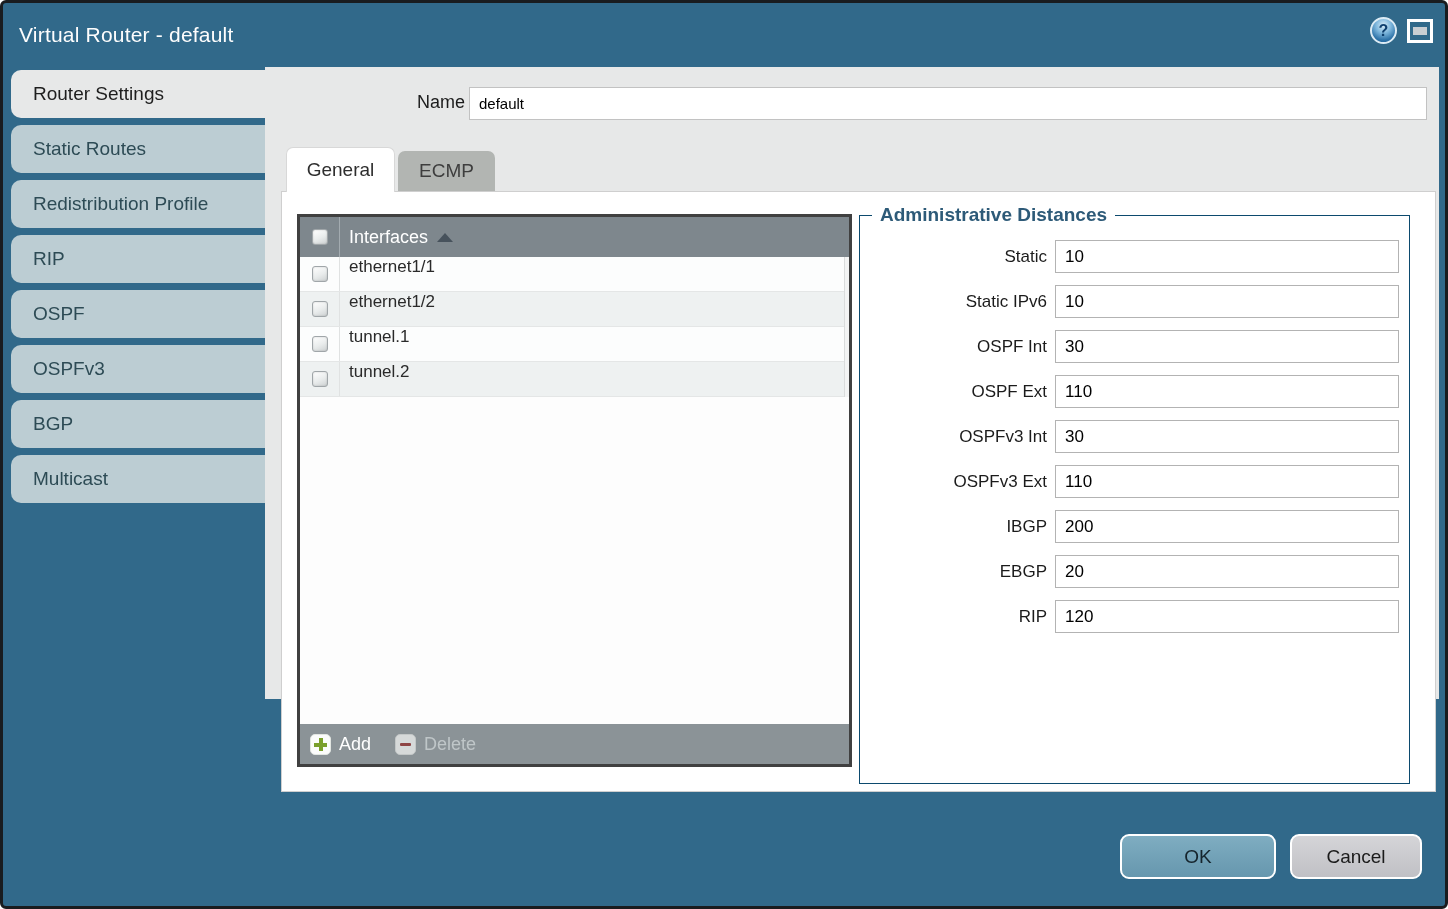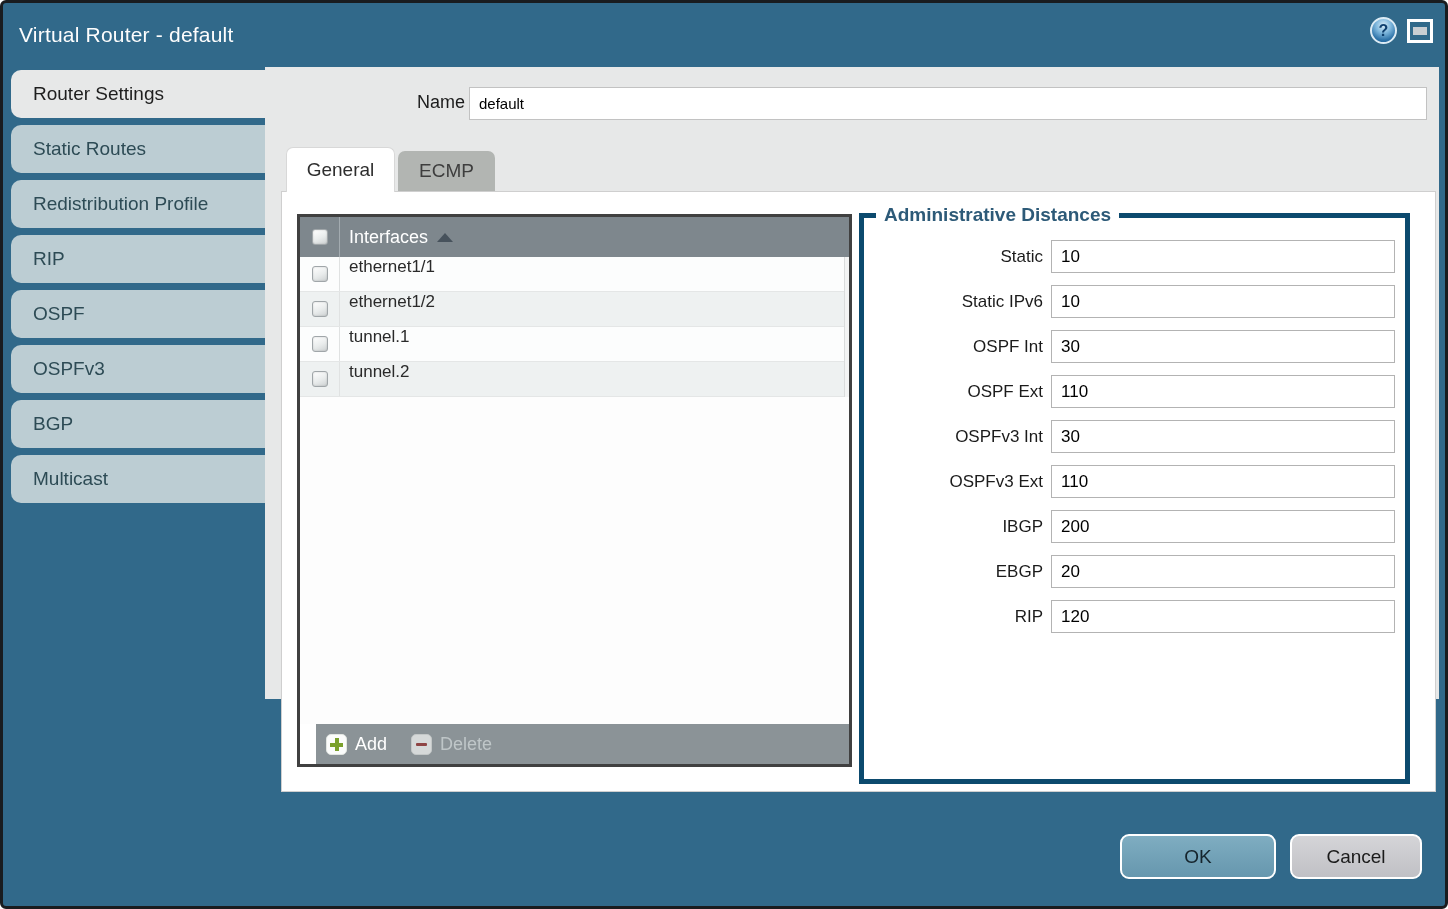--- a/index.html
+++ b/index.html
@@ -84,36 +84,36 @@
     box-shadow: inset 0 0 2px rgba(0,0,0,0.18);
     cursor: pointer;
   }
   .tbl-rows { position: absolute; left: 0; right: 0; top: 40px; bottom: 40px; background: #fdfdfd; }
   .tbl-row { height: 35px; display: flex; align-items: flex-start; border-bottom: 1px solid #e4e6e6; background: #fcfdfd; }
   .tbl-row:nth-child(even) { background: #eef1f1; }
   .tbl-row .cb-col { border-right: 1px solid #e0e2e2; }
   .tbl-row .row-label { font-size: 17px; color: #2a2a2a; margin-left: 9px; }
   .scroll-strip { position: absolute; right: 0; top: 0; width: 5px; height: 140px; background: #f3f4f4; border-left: 1px solid #dadcdc; }
 
-  .tbl-footer { position: absolute; left: 16px; right: 0; bottom: 0; height: 40px; background: #8b9397; display: flex; align-items: center; padding-left: 10px; gap: 24px; }
+  .tbl-footer { position: absolute; left: 0; right: 0; bottom: 0; height: 40px; background: #8b9397; display: flex; align-items: center; padding-left: 10px; gap: 24px; }
   .tool-btn { display: flex; align-items: center; gap: 8px; cursor: pointer; }
   .tool-btn .label { font-size: 18px; color: #ffffff; }
   .tool-btn.disabled { cursor: default; align-items: center; }
   .tool-btn.disabled .label { color: #bfc6c8; }
   .icon-box { width: 21px; height: 21px; border-radius: 5px; position: relative; flex: none; }
   .add-plus-icon { background: #fbfcfb; border: 1px solid #e2e6e2; }
   .add-plus-icon::before { content: ""; position: absolute; left: 3px; top: 8px; width: 13px; height: 4px; background: #7aa02c; }
   .add-plus-icon::after  { content: ""; position: absolute; left: 7.5px; top: 3.5px; width: 4px; height: 13px; background: #7aa02c; }
   .delete-minus-icon { background: #d6d9d9; border: 1px solid #c3c7c7; }
   .delete-minus-icon::before { content: ""; position: absolute; left: 4px; top: 8px; width: 11px; height: 3.5px; background: #8e4444; border-radius: 1px; }
 
   
   .ad-fieldset {
     position: absolute; left: 577px; top: 12px; width: 551px; height: 580px;
-    border: 5px solid #0c4a6e; padding: 14px 10px 0 0;
+    border: 1px solid #0c4a6e; padding: 14px 10px 0 0;
   }
   .ad-fieldset legend { margin-left: 12px; padding: 0 8px; font-size: 19px; font-weight: bold; color: #2d5a78; }
   .ad-row { display: flex; align-items: center; justify-content: flex-end; gap: 8px; margin-bottom: 12px; }
   .ad-row label { font-size: 17px; color: #1b1b1b; }
   .ad-row input { width: 344px; height: 33px; border: 1px solid #b3b3b3; background: #fff; font-size: 17px; padding: 0 9px; color: #000; }
 
   
   .action-btn {
     position: absolute; bottom: 27px; height: 45px;
     border: 2px solid #ffffff; border-radius: 9px;

